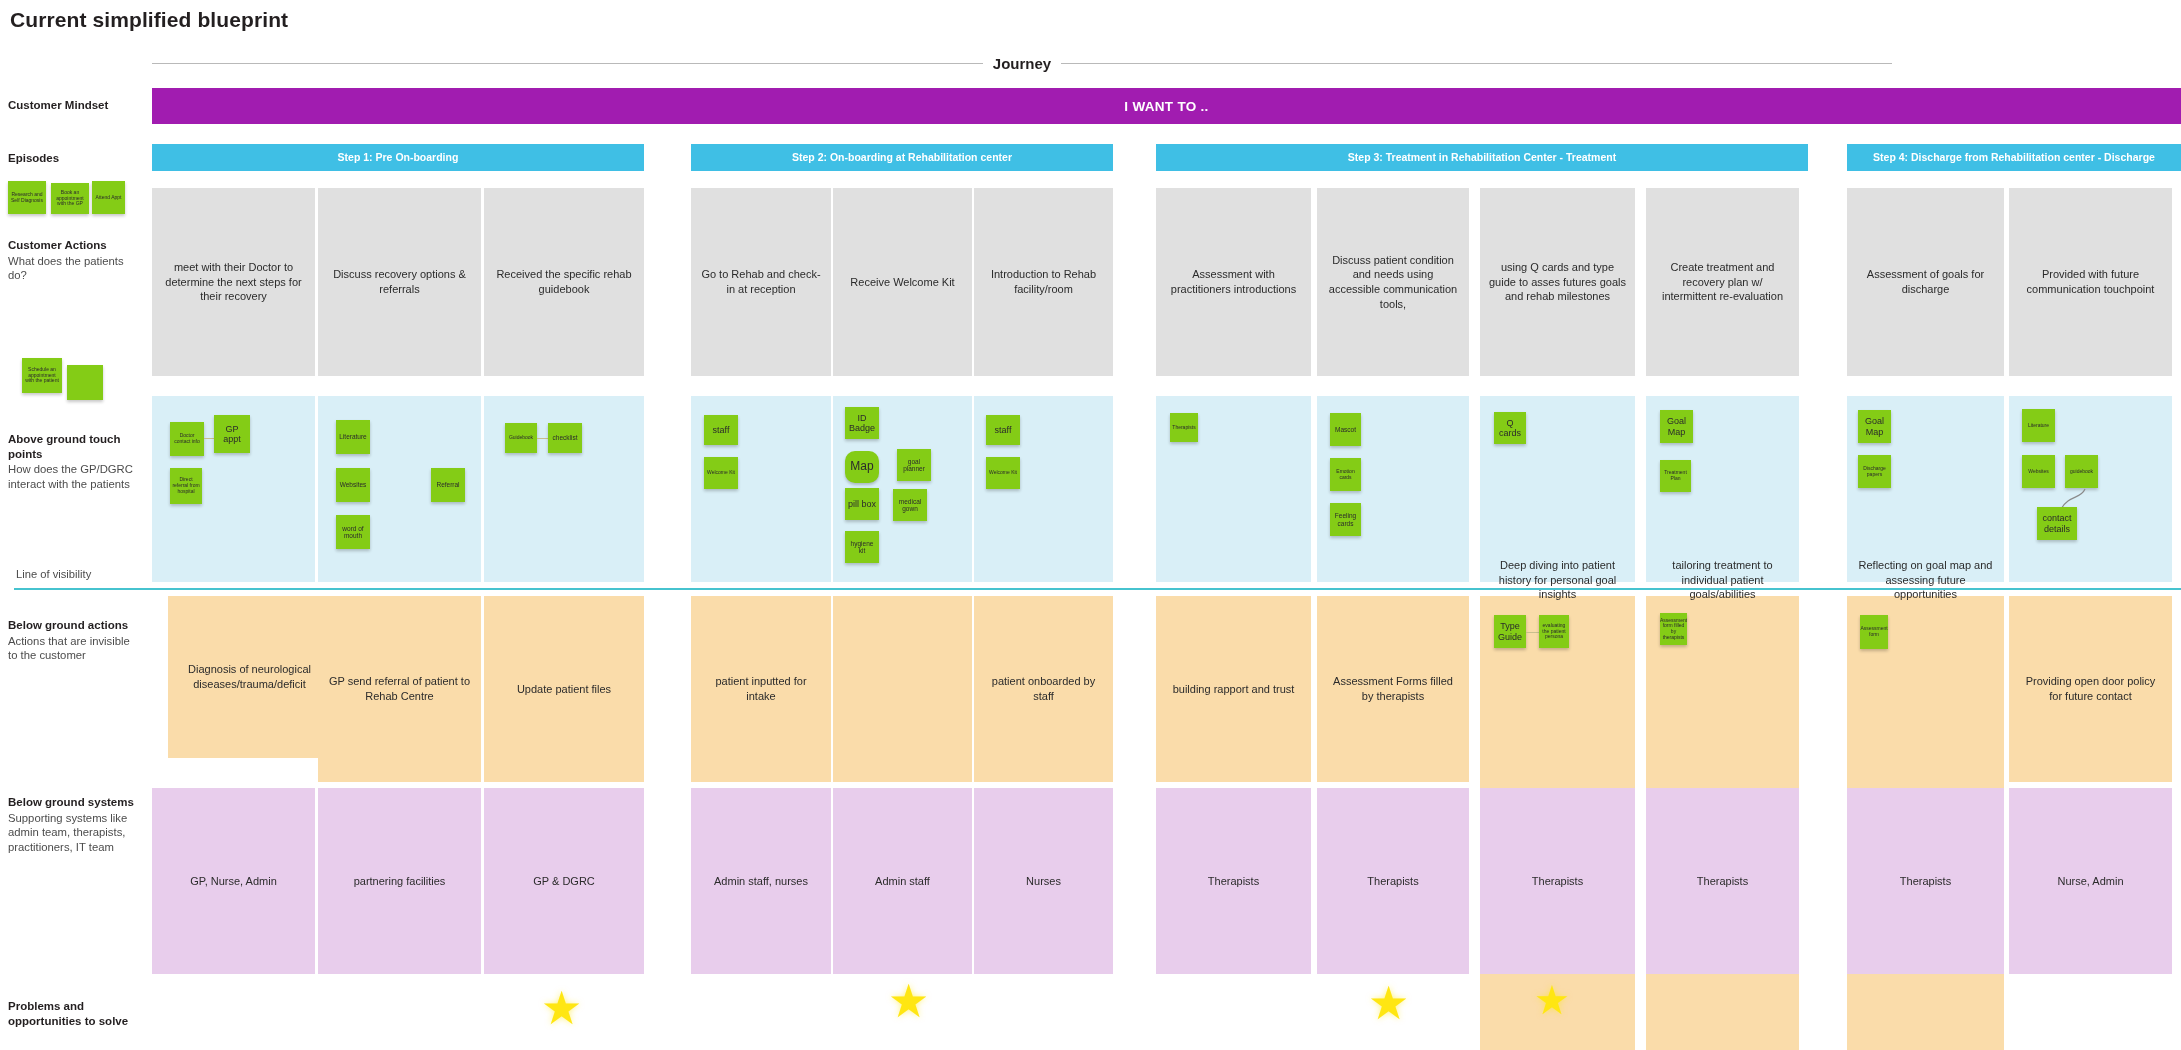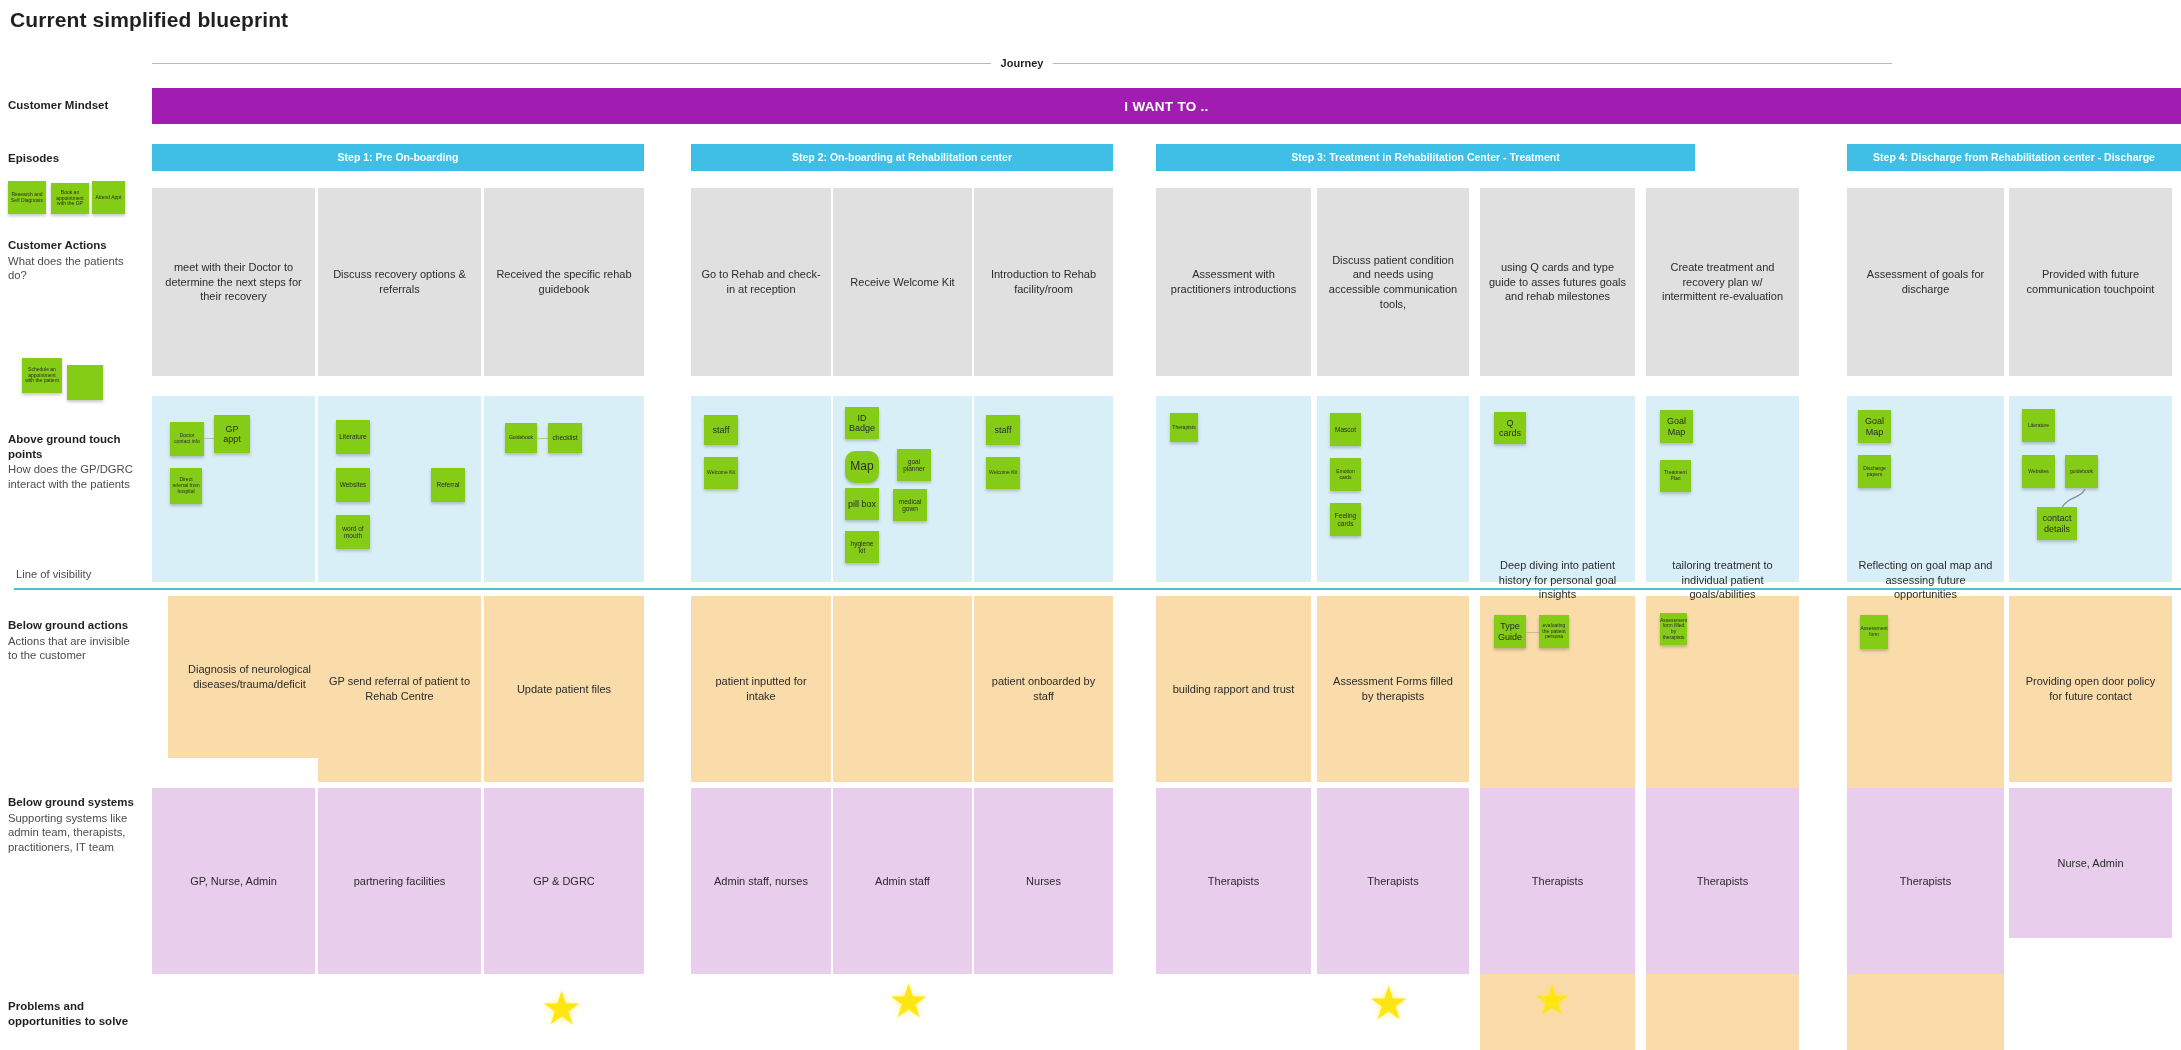--- a/index.html
+++ b/index.html
@@ -36,21 +36,21 @@
     display: flex;
     align-items: center;
     gap: 10px;
   }
   .journey-line {
     flex: 1 1 auto;
     height: 1px;
     background: #b9b9b9;
   }
   .journey-label {
-    font-size: 11px;
+    font-size: 15px;
     font-weight: 600;
     color: #231f20;
     white-space: nowrap;
   }
 
   
   .row-label {
     position: absolute;
     left: 8px;
     width: 132px;
@@ -222,21 +222,21 @@
   <div class="sticky s-xs" style="left:8px;  top:181px; width:38px; height:33px;">Research and Self Diagnosis</div>
   <div class="sticky s-xs" style="left:51px; top:183px; width:38px; height:31px;">Book an appointment with the GP</div>
   <div class="sticky s-xs" style="left:92px; top:181px; width:33px; height:33px;">Attend Appt</div>
   <div class="sticky s-xs" style="left:22px; top:358px; width:40px; height:35px;">Schedule an appointment with the patient</div>
   <div class="sticky s-xs" style="left:67px; top:365px; width:36px; height:35px;"></div>
 
   <div class="mindset-band">I WANT TO ..</div>
 
   <div class="step-bar" style="left:152px;  width:492px;">Step 1: Pre On-boarding</div>
   <div class="step-bar" style="left:691px;  width:422px;">Step 2: On-boarding at Rehabilitation center</div>
-  <div class="step-bar" style="left:1156px; width:539px;">Step 3: Treatment in Rehabilitation Center - Treatment</div>
+  <div class="step-bar" style="left:1156px; width:652px;">Step 3: Treatment in Rehabilitation Center - Treatment</div>
   <div class="step-bar" style="left:1847px; width:334px;">Step 4: Discharge from Rehabilitation center - Discharge</div>
 
   <div class="card grey" style="left:152px;  top:188px; width:163px; height:188px;">meet with their Doctor to determine the next steps for their recovery</div>
   <div class="card grey" style="left:318px;  top:188px; width:163px; height:188px;">Discuss recovery options &amp; referrals</div>
   <div class="card grey" style="left:484px;  top:188px; width:160px; height:188px;">Received the specific rehab guidebook</div>
 
   <div class="card grey" style="left:691px;  top:188px; width:140px; height:188px;">Go to Rehab and check-in at reception</div>
   <div class="card grey" style="left:833px;  top:188px; width:139px; height:188px;">Receive Welcome Kit</div>
   <div class="card grey" style="left:974px;  top:188px; width:139px; height:188px;">Introduction to Rehab facility/room</div>
 
@@ -338,20 +338,20 @@
   <div class="card purple" style="left:318px;  top:788px; width:163px; height:186px;">partnering facilities</div>
   <div class="card purple" style="left:484px;  top:788px; width:160px; height:186px;">GP &amp; DGRC</div>
   <div class="card purple" style="left:691px;  top:788px; width:140px; height:186px;">Admin staff, nurses</div>
   <div class="card purple" style="left:833px;  top:788px; width:139px; height:186px;">Admin staff</div>
   <div class="card purple" style="left:974px;  top:788px; width:139px; height:186px;">Nurses</div>
   <div class="card purple" style="left:1156px; top:788px; width:155px; height:186px;">Therapists</div>
   <div class="card purple" style="left:1317px; top:788px; width:152px; height:186px;">Therapists</div>
   <div class="card purple" style="left:1480px; top:788px; width:155px; height:186px;">Therapists</div>
   <div class="card purple" style="left:1646px; top:788px; width:153px; height:186px;">Therapists</div>
   <div class="card purple" style="left:1847px; top:788px; width:157px; height:186px;">Therapists</div>
-  <div class="card purple" style="left:2009px; top:788px; width:163px; height:150px;">Nurse, Admin</div>
+  <div class="card purple" style="left:2009px; top:788px; width:163px; height:186px;">Nurse, Admin</div>
 
   <div class="star" style="left:541px;  top:985px;">★</div>
   <div class="star" style="left:888px;  top:978px;">★</div>
   <div class="star" style="left:1368px; top:980px;">★</div>
   <div class="star small" style="left:1534px; top:980px;">★</div>
 
 </div>
 
 </body></html>

